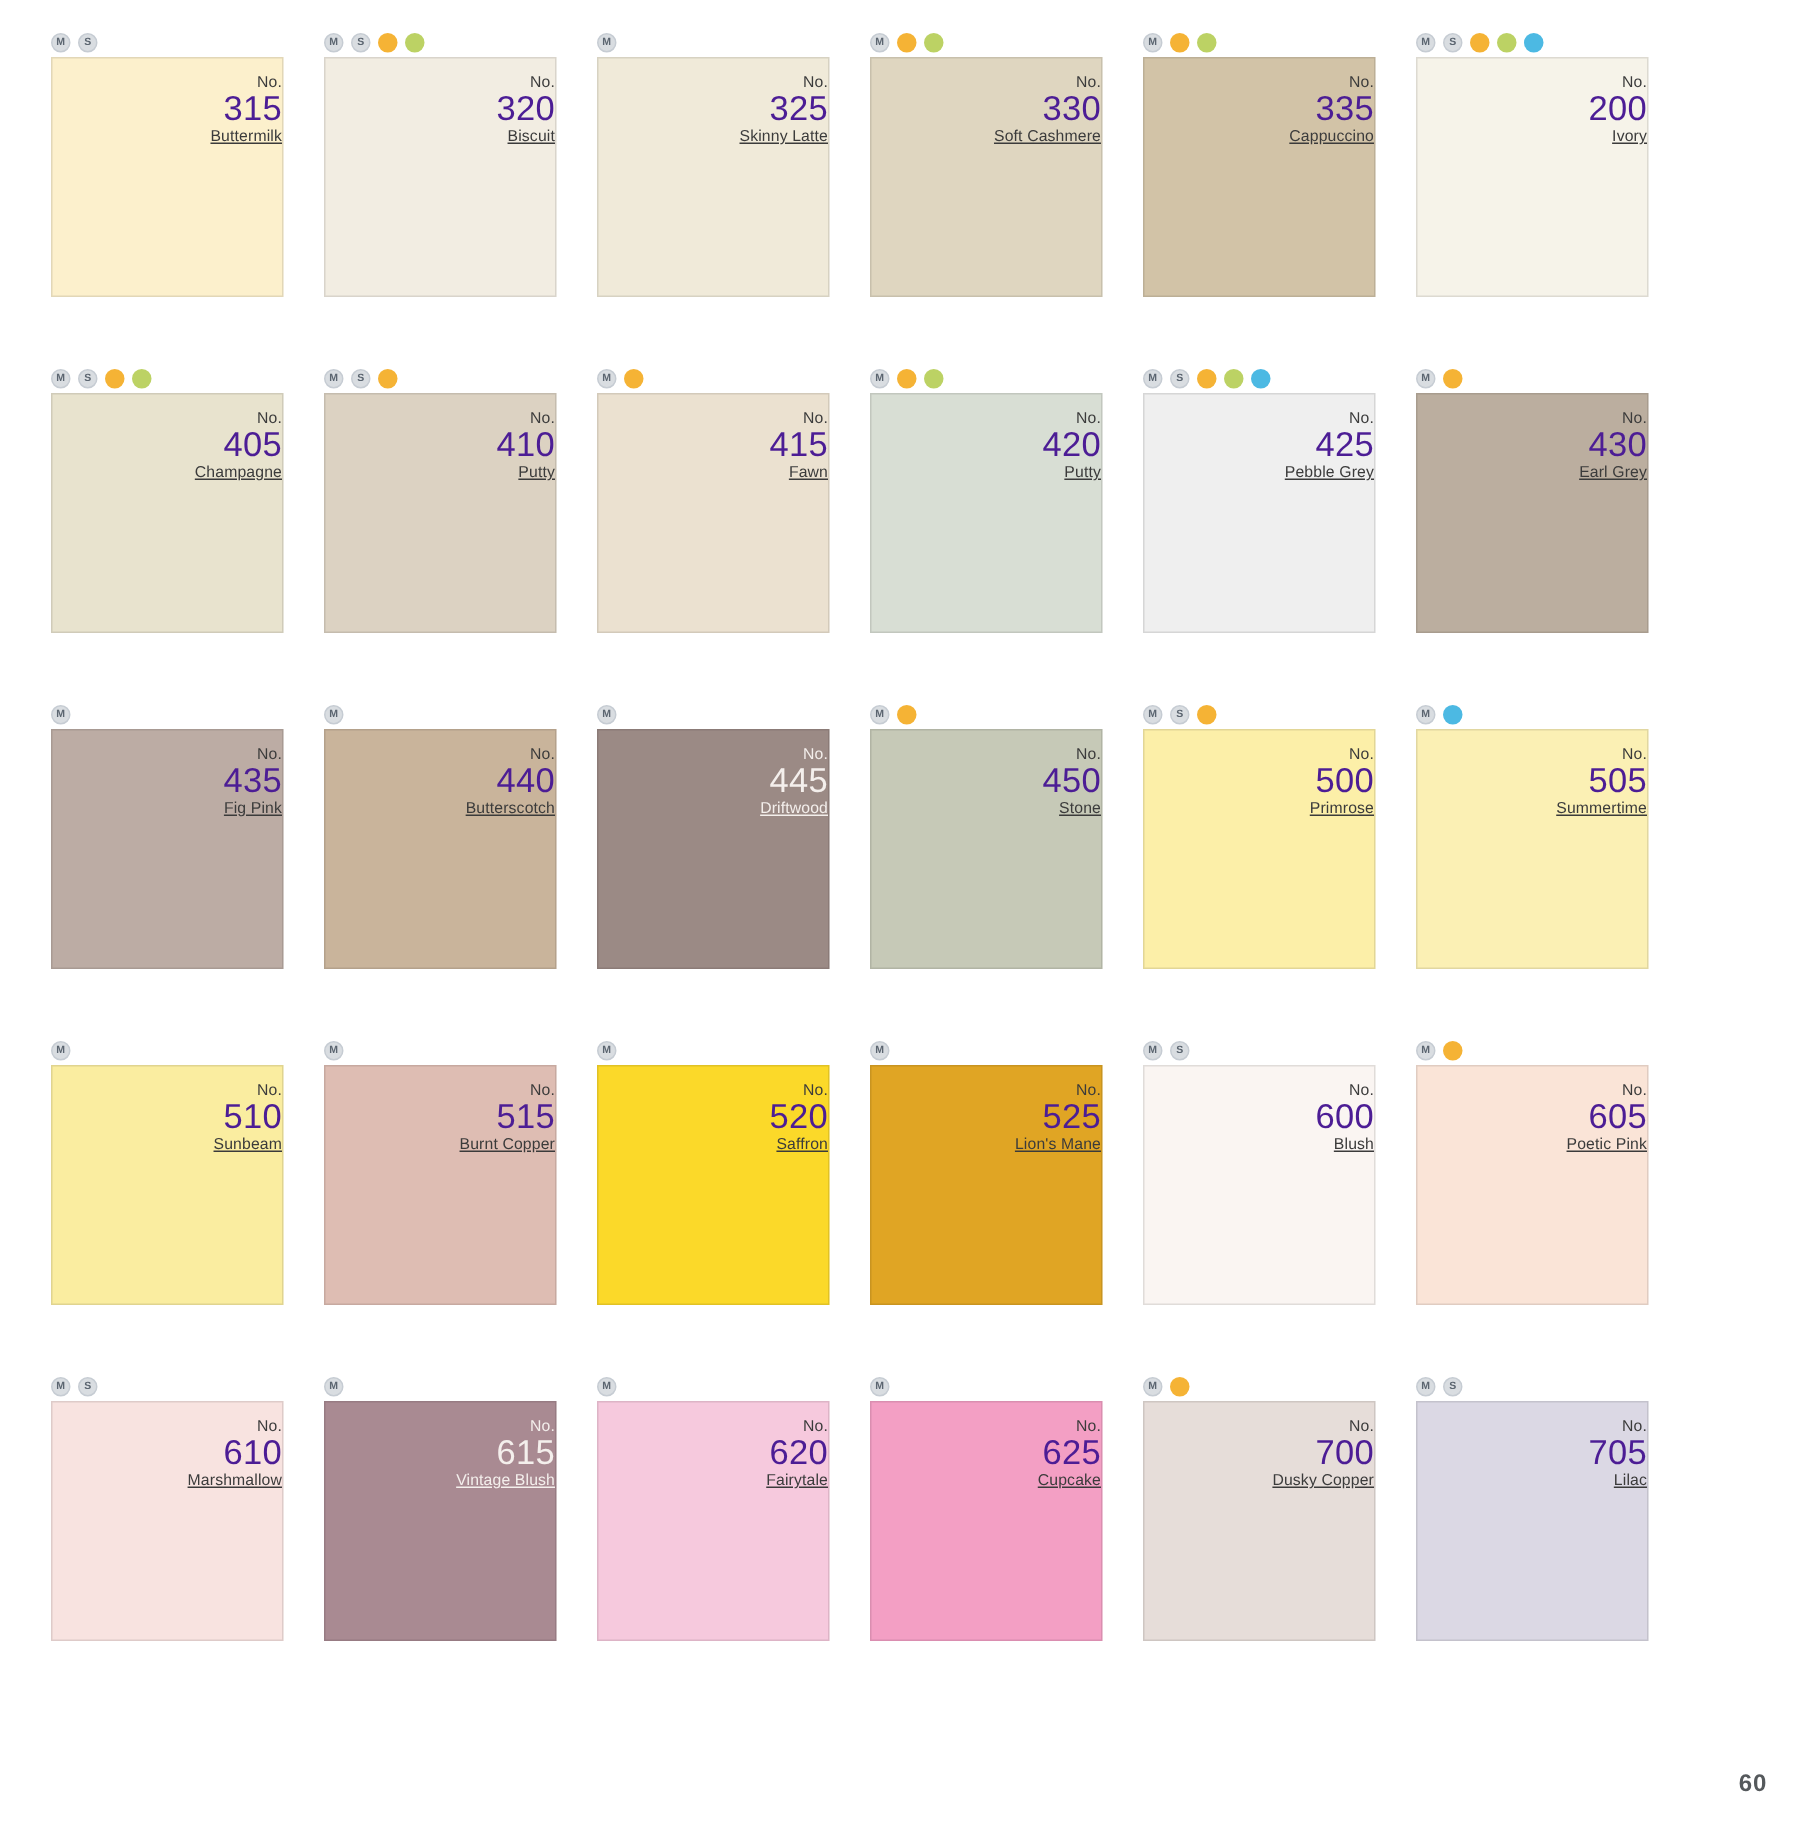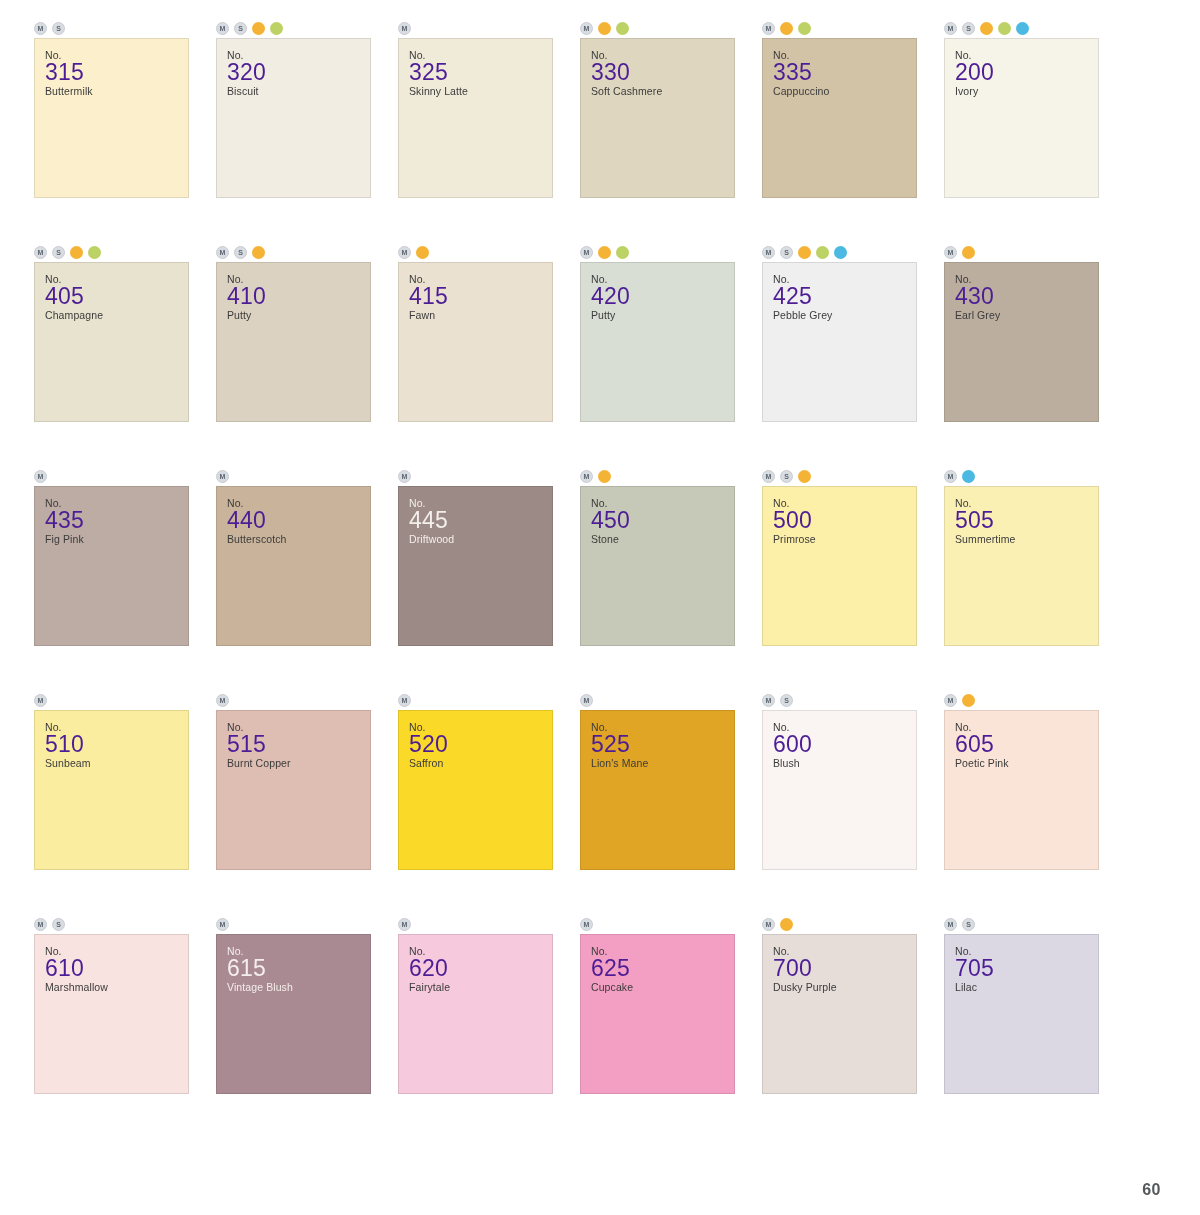--- a/index.html
+++ b/index.html
@@ -28,20 +28,21 @@
     column-gap: 0px;
     row-gap: 0px;
     justify-content: start;
     margin-left: 20px;
   }
 
   .swatch-cell {
     width: 182px;
     height: 224px;
     position: relative;
+    text-align: right;
   }
 
   .badge-row {
     height: 20px;
     display: flex;
     align-items: center;
     gap: 5px;
     padding-left: 14px;
   }
 
@@ -90,31 +91,32 @@
     color: #4c1d95;
     letter-spacing: 0.2px;
     margin-top: -1px;
   }
   .sw-name {
     font-size: 10.5px;
     line-height: 13px;
     color: #3b3b3b;
     letter-spacing: 0.1px;
     margin-top: 0px;
+    text-decoration: underline;
   }
 
   .swatch.light-text .sw-no,
   .swatch.light-text .sw-num,
   .swatch.light-text .sw-name {
     color: #f4efec;
   }
 
   #page-number {
     position: absolute;
-    right: 39px;
+    right: 22px;
     bottom: 16px;
     font-size: 16px;
     font-weight: bold;
     color: #55595c;
     letter-spacing: 0.5px;
   }
 </style>
 </head>
 <body>
 
@@ -432,21 +434,21 @@
       </div>
     </div>
     <div class="swatch-cell">
       <div class="badge-row">
         <span class="badge letter">M</span>
         <span class="badge dot-orange"></span>
       </div>
       <div class="swatch" style="background: rgb(230, 221, 217);">
         <div class="sw-no">No.</div>
         <div class="sw-num">700</div>
-        <div class="sw-name">Dusky Purple</div>
+        <div class="sw-name">Dusky Copper</div>
       </div>
     </div>
     <div class="swatch-cell">
       <div class="badge-row">
         <span class="badge letter">M</span>
         <span class="badge letter">S</span>
       </div>
       <div class="swatch" style="background: rgb(219, 216, 228);">
         <div class="sw-no">No.</div>
         <div class="sw-num">705</div>

